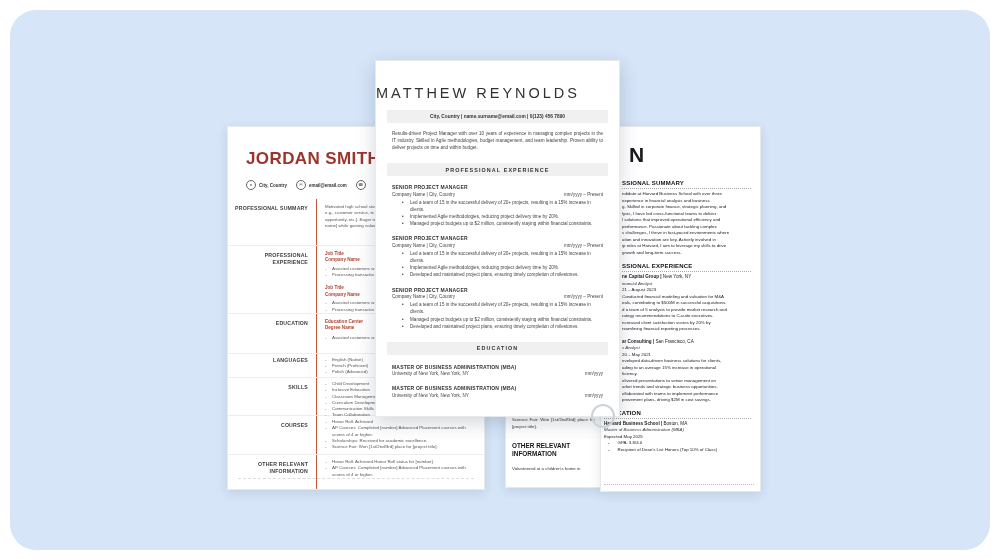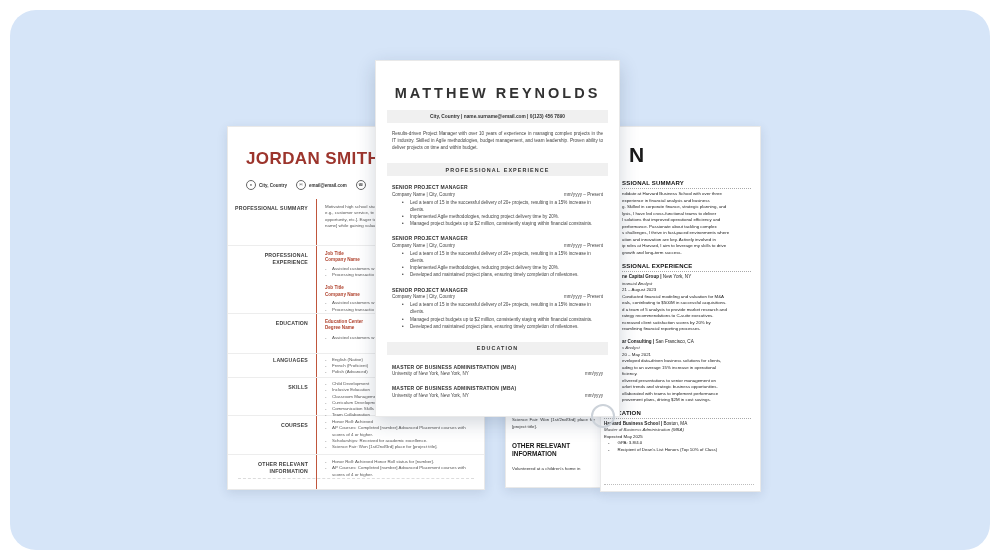--- a/index.html
+++ b/index.html
@@ -25,21 +25,21 @@
   .frag{white-space:nowrap;}
   .redb{color:#b0432e;font-weight:700;font-size:4.6px;line-height:6.4px;}
   .dashli{display:flex;gap:4px;}
   .dashli .dm{color:#888;flex:0 0 3px;}
   .ljob{margin-bottom:7px;}
   .ljob .bl{margin-top:2px;}
   .lr-bottomline{position:absolute;left:10px;right:10px;bottom:10px;border-top:1px dashed #dcdcdc;}
 
   
   .cr{left:375px;top:60px;width:245px;height:357px;z-index:3;}
-  .cr-name{margin-top:24px;text-align:center;font-size:14.5px;font-weight:700;letter-spacing:3px;color:#323232;}
+  .cr-name{margin-top:24px;text-align:left;font-size:14.5px;font-weight:400;letter-spacing:3px;color:#323232;}
   .cr-contact{margin:9px 11px 0 11px;background:#f0f0f0;text-align:center;font-size:4.8px;font-weight:700;color:#333;padding:4px 0;}
   .cr-sum{margin:7px 16px 0 16px;font-size:4.6px;line-height:7px;color:#444;text-align:justify;}
   .cr-band{margin:12px 11px 0 11px;background:#f0f0f0;text-align:center;font-size:5.4px;font-weight:700;letter-spacing:1.1px;color:#333;padding:3.5px 0;}
   .cjob{margin:8px 16px 0 16px;}
   .cjt{font-size:5px;font-weight:700;color:#333;letter-spacing:.2px;}
   .cjs{display:flex;justify-content:space-between;font-size:4.6px;color:#444;margin-top:1.5px;}
   .cb{display:flex;gap:4px;font-size:4.6px;line-height:7.2px;color:#444;padding-left:10px;}
   .cb .bdot{flex:0 0 4px;color:#222;}
   .cb:first-of-type{margin-top:2px;}
   .cedu{margin:9px 16px 0 16px;}

